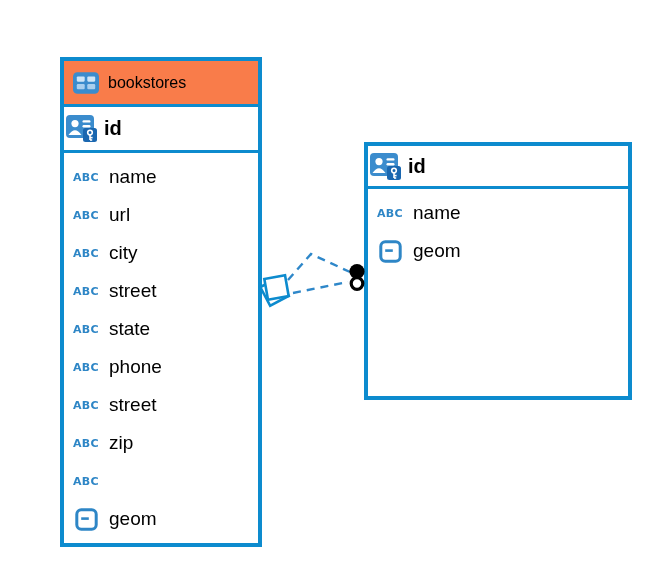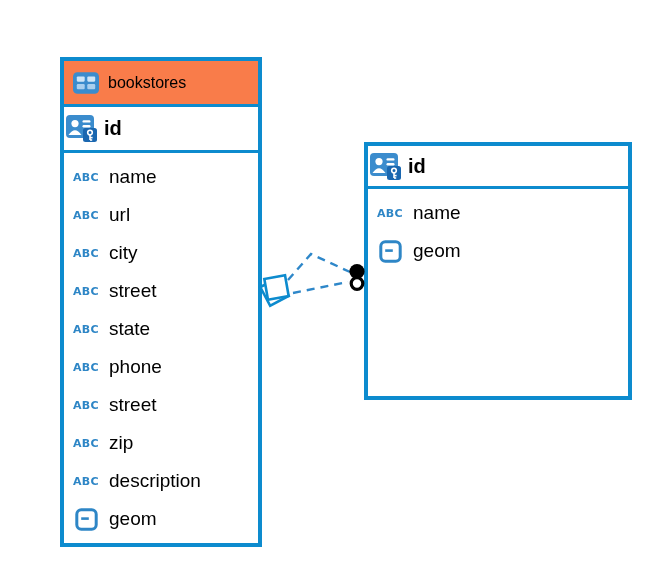--- a/index.html
+++ b/index.html
@@ -114,21 +114,20 @@
       <div class="col-row">
         <span class="icon-box abc-glyph">ABC</span>
         <span>street</span>
       </div>
       <div class="col-row">
         <span class="icon-box abc-glyph">ABC</span>
         <span>zip</span>
       </div>
       <div class="col-row">
         <span class="icon-box abc-glyph">ABC</span>
-        <span>description</span>
       </div>
       <div class="col-row">
         <span class="icon-box" style="width:30px">
           <svg width="23" height="23">
               <use href="#sym-geom"></use>
             </svg>
         </span>
         <span>geom</span>
       </div>
     </div>

